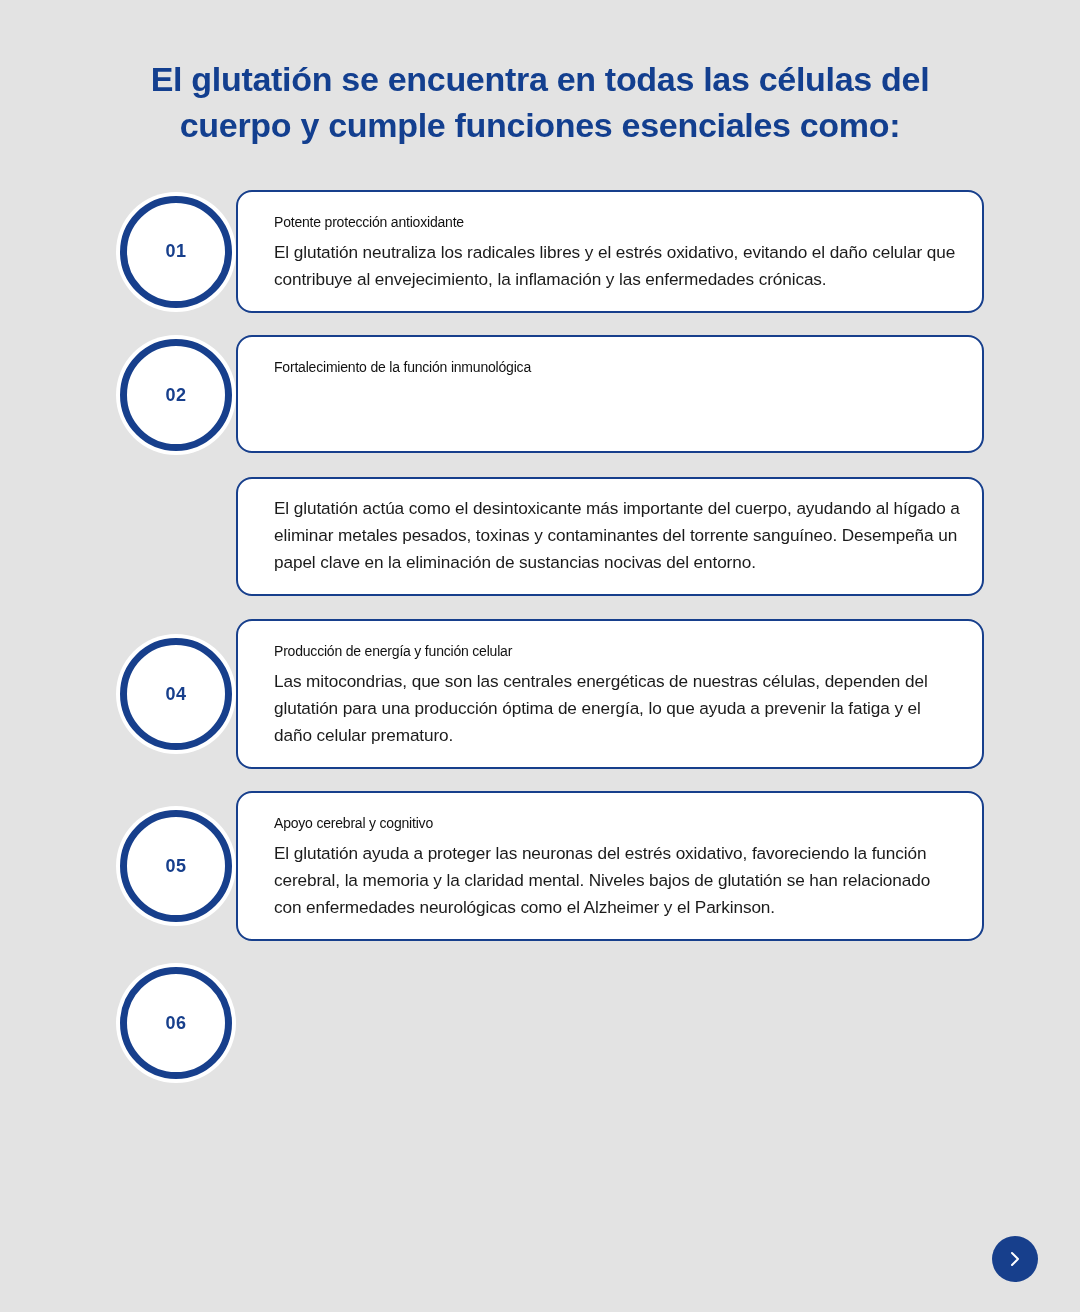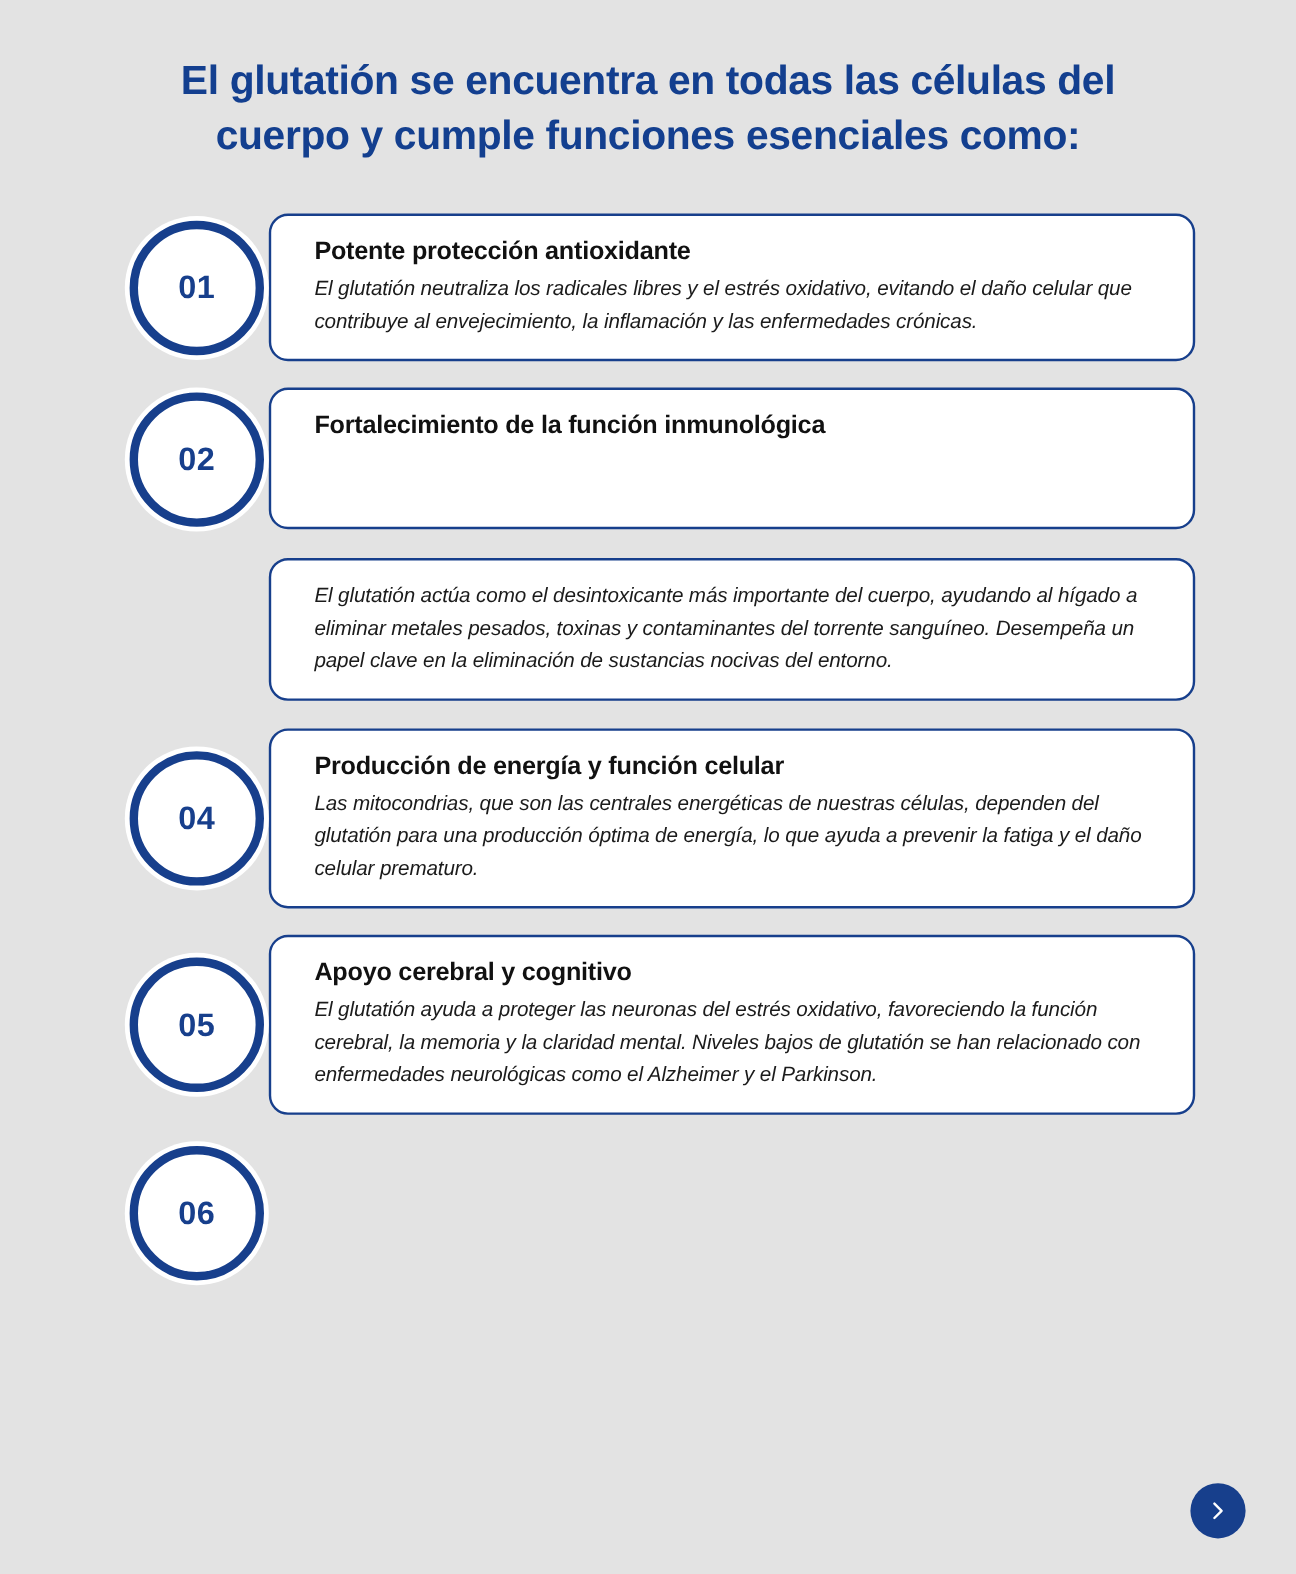--- a/index.html
+++ b/index.html
@@ -12,21 +12,21 @@
     background: #e3e3e3;
     font-family: "Liberation Sans", sans-serif;
     overflow: hidden;
     position: relative;
   }
   .page {
     width: 1080px;
     height: 1312px;
     position: relative;
     box-sizing: border-box;
-    padding: 0;
+    padding: 12px;
   }
   .headline {
     text-align: center;
     color: #133f8f;
     font-weight: bold;
     font-size: 34px;
     line-height: 46px;
     letter-spacing: -0.3px;
     padding: 44px 90px 0 90px;
     box-sizing: border-box;
@@ -48,54 +48,53 @@
     margin-left: 116px;
     background: #ffffff;
     border: 2px solid #173f8c;
     border-radius: 16px;
     padding: 16px 22px 18px 36px;
     box-sizing: border-box;
     min-height: 118px;
   }
   .card-title {
     color: #111111;
-    font-weight: bold;
-    font-size: 21px;
+    font-weight: normal;
+    font-size: 14px;
     line-height: 28px;
     margin: 0 0 3px 0;
     letter-spacing: -0.2px;
   }
   .card-body {
     color: #1b1b1b;
     font-size: 17.2px;
     line-height: 27px;
     margin: 0;
     letter-spacing: -0.1px;
-    font-style: italic;
   }
   .badge {
     position: absolute;
     left: 0;
     top: 50%;
     transform: translateY(-50%);
     width: 98px;
     height: 98px;
     border-radius: 50%;
     background: #ffffff;
     border: 7px solid #173f8c;
     box-shadow: 0 0 0 4px #ffffff;
     display: flex;
     align-items: center;
     justify-content: center;
     z-index: 3;
   }
   .badge span {
     color: #173f8c;
     font-weight: bold;
-    font-size: 27px;
+    font-size: 18px;
     letter-spacing: 0.5px;
   }
   .next-button {
     position: absolute;
     right: 42px;
     bottom: 30px;
     width: 46px;
     height: 46px;
     border-radius: 50%;
     background: #173f8c;

